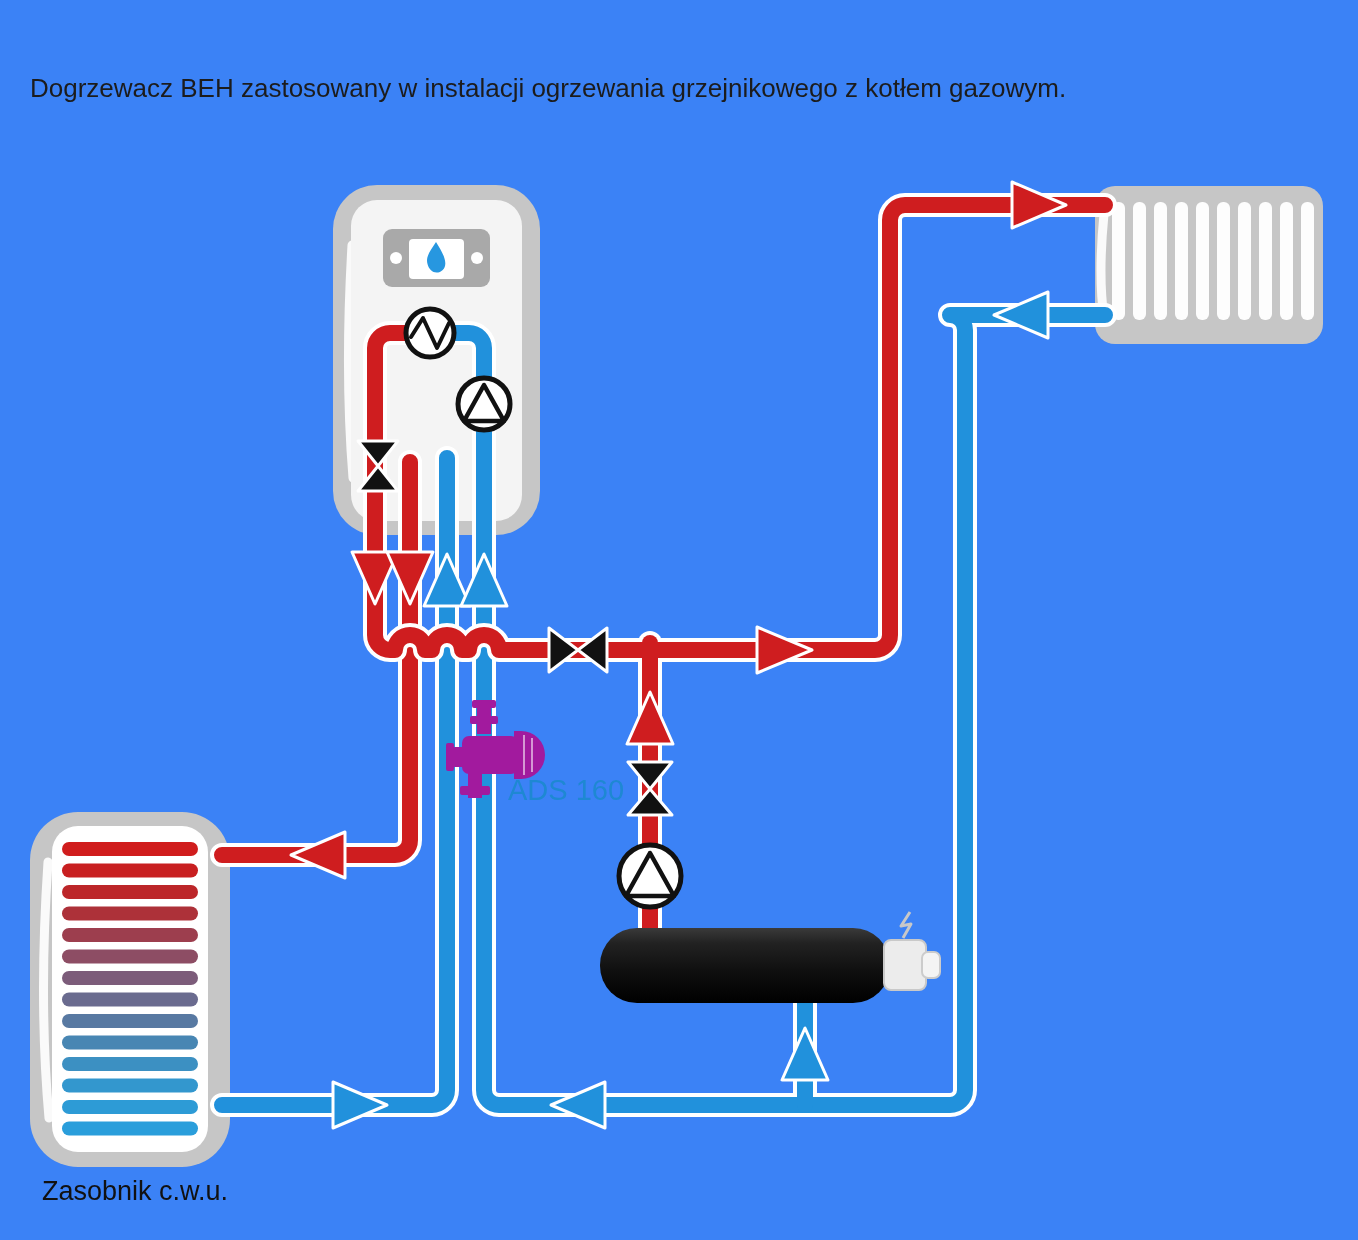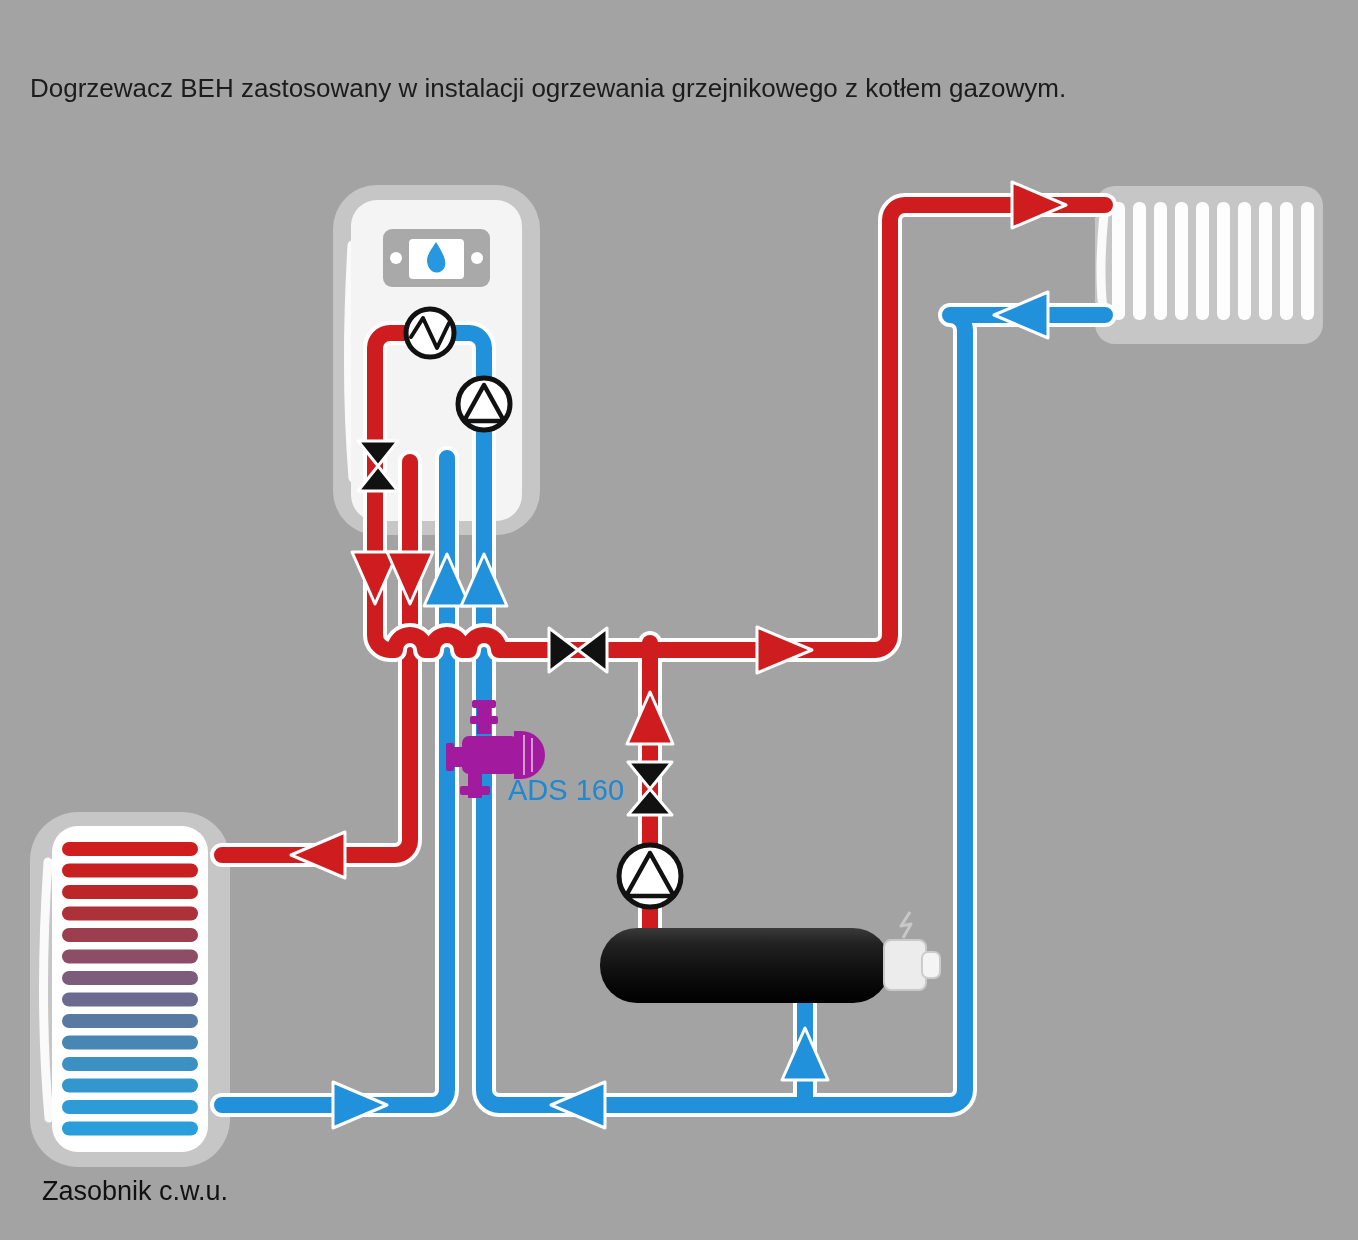--- a/index.html
+++ b/index.html
@@ -5,21 +5,21 @@
   :root{
     --hot:#cf1d1f;
     --cold:#2191dc;
     --component:#a21a9e;
     --label-blue:#1e88d2;
     --appliance-gray:#c6c6c6;
     --flame-blue:#2797e0;
     --text-dark:#1c1c1c;
   }
   html,body{margin:0;padding:0;background:#ffffff;}
-  .canvas{position:relative;width:1358px;height:1240px;background:#a3a3a3;font-family:"Liberation Sans",sans-serif;overflow:hidden;}
+  .canvas{position:relative;width:1358px;height:1240px;background:#3b82f6;font-family:"Liberation Sans",sans-serif;overflow:hidden;}
   svg{position:absolute;left:0;top:0;}
   .pipe-casing{fill:none;stroke:#ffffff;stroke-width:24;stroke-linecap:round;stroke-linejoin:round;}
   .pipe-hot{fill:none;stroke:var(--hot);stroke-width:16;stroke-linecap:round;stroke-linejoin:round;}
   .pipe-cold{fill:none;stroke:var(--cold);stroke-width:16;stroke-linecap:round;stroke-linejoin:round;}
   .arrow-hot{fill:var(--hot);stroke:#ffffff;stroke-width:3;stroke-linejoin:round;}
   .arrow-cold{fill:var(--cold);stroke:#ffffff;stroke-width:3;stroke-linejoin:round;}
   .valve{fill:#111111;stroke:#ffffff;stroke-width:3;stroke-linejoin:round;}
   .icon-circle{fill:#ffffff;stroke:#111111;stroke-width:5;}
   .icon-line{fill:none;stroke:#111111;stroke-width:4;stroke-linecap:round;stroke-linejoin:round;}
   .icon-tri{fill:#ffffff;stroke:#111111;stroke-width:4.5;stroke-linejoin:round;}

